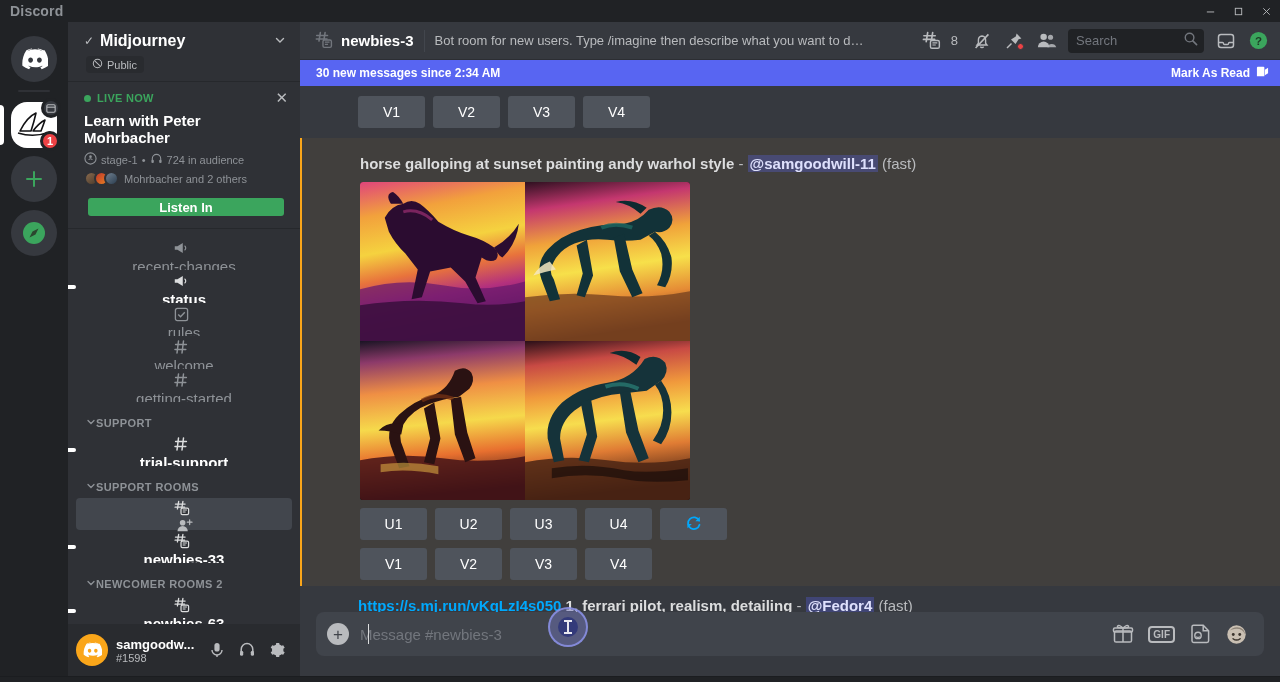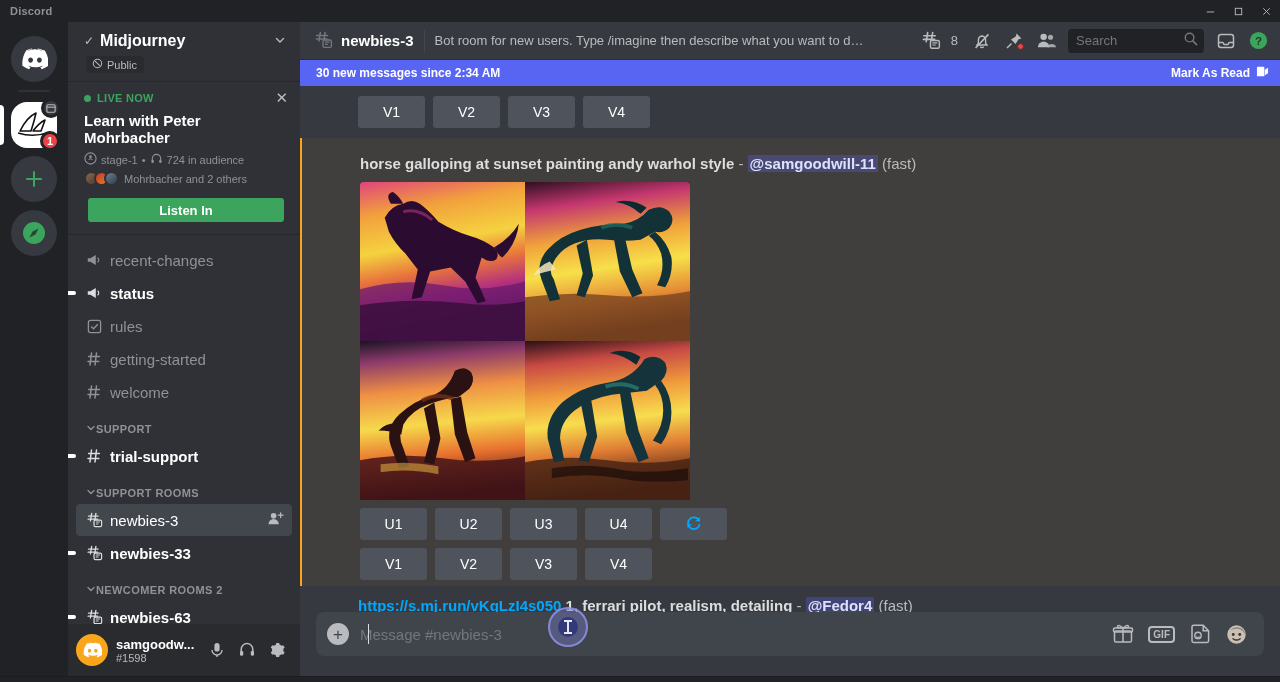--- a/index.html
+++ b/index.html
@@ -12,21 +12,21 @@
     -webkit-font-smoothing: antialiased;
   }
   #app { position: relative; width: 1280px; height: 682px; display: flex; flex-direction: column; }
 
   
   .titlebar {
     height: 22px; background: #202225; display: flex; align-items: center;
     flex: 0 0 22px; position: relative; padding-left: 10px;
   }
   .titlebar .wordmark {
-    font-size: 11px; font-weight: bold; color: #8e9297; letter-spacing: .2px;
+    font-size: 14px; font-weight: bold; color: #8e9297; letter-spacing: .2px;
   }
   .wincontrols { position: absolute; right: 0; top: 0; height: 22px; display: flex; }
   .wincontrols div {
     width: 28px; height: 22px; display: flex; align-items: center; justify-content: center;
     color: #b9bbbe; font-size: 11px; line-height: 1;
   }
 
   
   .body { flex: 1 1 auto; display: flex; min-height: 0; }
 
@@ -86,32 +86,32 @@
   .live-title { font-size: 15px; font-weight: bold; color: #fff; margin-top: 8px; }
   .live-meta { display: flex; align-items: center; gap: 4px; font-size: 11px; color: #8e9297; margin-top: 6px; }
   .live-meta2 { display: flex; align-items: center; gap: 5px; font-size: 11px; color: #8e9297; margin-top: 4px; }
   .facepile { display: flex; }
   .face { width: 15px; height: 15px; border-radius: 50%; border: 2px solid #2f3136; margin-left: -5px; }
   .face:first-child { margin-left: 0; }
   .f1 { background: linear-gradient(140deg,#8a6a4d,#4a3a2c); }
   .f2 { background: linear-gradient(140deg,#c0392b,#e67e22); }
   .f3 { background: linear-gradient(140deg,#6f7f8f,#2c3e50); }
   .listen-btn {
-    display: block; width: 196px; margin: 12px auto 0; height: 24px; background: #3ba55d;
+    display: block; width: 196px; margin: 12px auto 0; height: 18px; background: #3ba55d;
     border: none; border-radius: 3px; color: #fff; font-size: 13px; font-weight: bold;
     cursor: pointer; font-family: inherit;
   }
 
   .chan-scroll { flex: 1 1 auto; overflow: hidden; padding-top: 8px; position: relative; }
   .cat { display: flex; align-items: center; gap: 0; padding: 14px 8px 4px 18px; font-size: 11px; font-weight: bold;
          color: #8e9297; letter-spacing: .4px; cursor: pointer; }
   .cat .caret { font-size: 9px; }
   .chan {
     display: flex; align-items: center; height: 32px; margin: 1px 8px; padding: 0 8px;
-    border-radius: 4px; color: #8e9297; font-size: 15px; cursor: pointer; position: relative;
+    border-radius: 4px; color: #8e9297; font-size: 15px; cursor: pointer; position: relative; flex-direction: column;
   }
   .chan.unread { color: #fff; font-weight: 600; }
   .chan.active { background: #42464d; color: #fff; }
   .chan .ic { width: 20px; flex: 0 0 20px; display: flex; align-items: center; justify-content: center;
               color: #8e9297; font-size: 15px; margin-right: 6px; }
   .chan.unread .ic, .chan.active .ic { color: #dcddde; }
   .chan .label { flex: 1; white-space: nowrap; overflow: hidden; text-overflow: ellipsis; }
   .chan .trail { color: #b9bbbe; font-size: 13px; }
   .unread-dot { position: absolute; left: -8px; top: 50%; transform: translateY(-50%);
                 width: 8px; height: 4px; background: #fff; border-radius: 0 4px 4px 0; }
@@ -366,29 +366,29 @@
               </svg>
           </span>
           <span class="label">rules</span>
         </div>
         <div class="chan">
           <span class="ic">
             <svg width="16" height="16" viewBox="0 0 16 16">
                 <path d="M5.5 2 L4 14 M10.5 2 L9 14 M2.6 5.5 H13.4 M2 10.5 H12.8" stroke="currentColor" stroke-width="1.5" fill="none" stroke-linecap="round"></path>
               </svg>
           </span>
-          <span class="label">getting-started</span>
+          <span class="label">welcome</span>
         </div>
         <div class="chan">
           <span class="ic">
             <svg width="16" height="16" viewBox="0 0 16 16">
                 <path d="M5.5 2 L4 14 M10.5 2 L9 14 M2.6 5.5 H13.4 M2 10.5 H12.8" stroke="currentColor" stroke-width="1.5" fill="none" stroke-linecap="round"></path>
               </svg>
           </span>
-          <span class="label">welcome</span>
+          <span class="label">getting-started</span>
         </div>
 
         <div class="cat">
           <span class="caret">
             <svg width="10" height="10" viewBox="0 0 10 10">
                 <path d="M2 3.5 L5 6.5 L8 3.5" stroke="currentColor" stroke-width="1.3" fill="none" stroke-linecap="round"></path>
               </svg>
           </span>
           <span>SUPPORT</span>
         </div>

